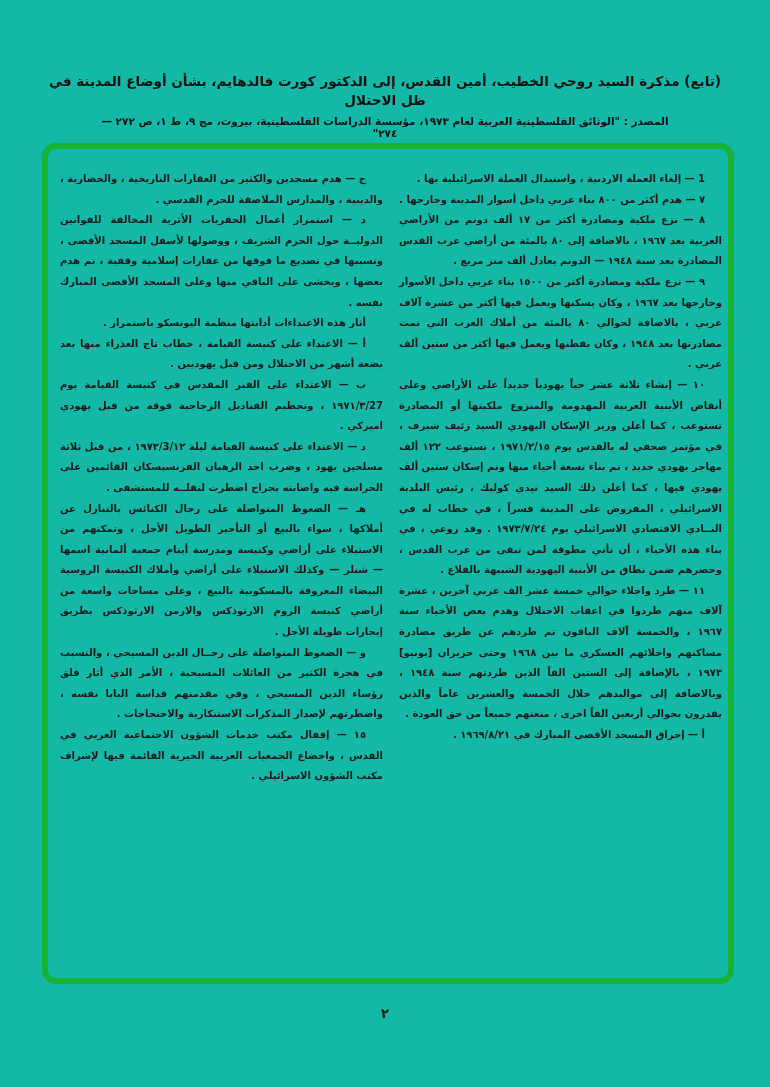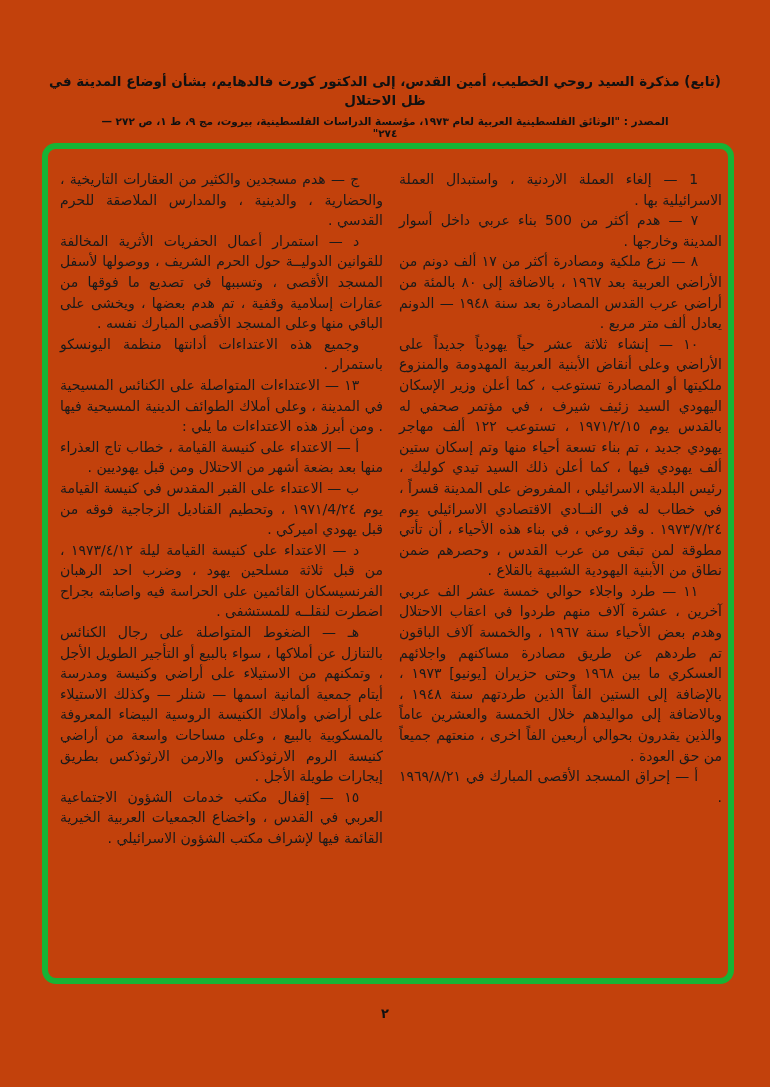--- a/index.html
+++ b/index.html
@@ -4,21 +4,21 @@
 <style>
   * { margin:0; padding:0; box-sizing:border-box; }
   html,body {
     width:770px; height:1087px;
     background:#ffffff;
     font-family:"DejaVu Sans","Liberation Sans",sans-serif;
     direction:rtl;
     overflow:hidden;
     position:relative;
   }
-  .page { position:relative; width:770px; height:1087px; background:#c2410c; }
+  .page { position:relative; width:770px; height:1087px; background:#14b8a6; }
 
   
   .header { position:absolute; top:72px; right:0; left:0; text-align:center; color:#111; }
   .header .title   { font-size:13.5px; font-weight:bold; letter-spacing:0; line-height:1.4; padding:0 40px; }
   .header .source  { font-size:10.5px; font-weight:bold; margin-top:5px; padding:0 90px; }
 
   
   .frame {
     position:absolute;
     left:42px; top:143px;
@@ -30,23 +30,23 @@
 
   
   .cols {
     position:absolute;
     top:20px; right:6px; left:12px;
     display:flex;
     gap:16px;
   }
   .col { flex:1 1 0; color:#1a1a1a; }
   .col p {
-    font-size:14px;
+    font-size:10px;
     line-height:20.6px;
-    font-weight:400;
+    font-weight:700;
     text-align:justify;
     text-align-last:right;
     margin:0;
   }
   .col p.indent { text-indent:1.7em; }
 
   
   .pagenum {
     position:absolute;
     top:1006px; right:0; left:0;
@@ -64,37 +64,38 @@
   <div class="header">
     <div class="title">(تابع) مذكرة السيد روحي الخطيب، أمين القدس، إلى الدكتور كورت فالدهايم، بشأن أوضاع المدينة في ظل الاحتلال</div>
     <div class="source">المصدر : "الوثائق الفلسطينية العربية لعام ١٩٧٣، مؤسسة الدراسات الفلسطينية، بيروت، مج ٩، ط ١، ص ٢٧٢ — ٢٧٤"</div>
   </div>
 
   <div class="frame">
     <div class="cols">
 
       <div class="col">
         <p class="indent">1 — إلغاء العملة الاردنية ، واستبدال العملة الاسرائيلية بها .</p>
-        <p class="indent">٧ — هدم أكثر من 500 بناء عربي داخل أسوار المدينة وخارجها .</p>
+        <p class="indent">٧ — هدم أكثر من ٨٠٠ بناء عربي داخل أسوار المدينة وخارجها .</p>
         <p class="indent">٨ — نزع ملكية ومصادرة أكثر من ١٧ ألف دونم من الأراضي العربية بعد ١٩٦٧ ، بالاضافة إلى ٨٠ بالمئة من أراضي عرب القدس المصادرة بعد سنة ١٩٤٨ — الدونم يعادل ألف متر مربع .</p>
+        <p class="indent">٩ — نزع ملكية ومصادرة أكثر من ١٥٠٠ بناء عربي داخل الأسوار وخارجها بعد ١٩٦٧ ، وكان يسكنها ويعمل فيها أكثر من عشرة آلاف عربي ، بالاضافة لحوالي ٨٠ بالمئة من أملاك العرب التي تمت مصادرتها بعد ١٩٤٨ ، وكان يقطنها ويعمل فيها أكثر من ستين ألف عربي .</p>
         <p class="indent">١٠ — إنشاء ثلاثة عشر حياً يهودياً جديداً على الأراضي وعلى أنقاض الأبنية العربية المهدومة والمنزوع ملكيتها أو المصادرة تستوعب ، كما أعلن وزير الإسكان اليهودي السيد زئيف شيرف ، في مؤتمر صحفي له بالقدس يوم ١٩٧١/٢/١٥ ، تستوعب ١٢٢ ألف مهاجر يهودي جديد ، تم بناء تسعة أحياء منها وتم إسكان ستين ألف يهودي فيها ، كما أعلن ذلك السيد تيدي كوليك ، رئيس البلدية الاسرائيلي ، المفروض على المدينة قسراً ، في خطاب له في النــادي الاقتصادي الاسرائيلي يوم ١٩٧٣/٧/٢٤ . وقد روعي ، في بناء هذه الأحياء ، أن تأتي مطوقة لمن تبقى من عرب القدس ، وحصرهم ضمن نطاق من الأبنية اليهودية الشبيهة بالقلاع .</p>
         <p class="indent">١١ — طرد واجلاء حوالي خمسة عشر الف عربي آخرين ، عشرة آلاف منهم طردوا في اعقاب الاحتلال وهدم بعض الأحياء سنة ١٩٦٧ ، والخمسة آلاف الباقون تم طردهم عن طريق مصادرة مساكنهم واجلائهم العسكري ما بين ١٩٦٨ وحتى حزيران [يونيو] ١٩٧٣ ، بالإضافة إلى الستين الفاً الذين طردتهم سنة ١٩٤٨ ، وبالاضافة إلى مواليدهم خلال الخمسة والعشرين عاماً والذين يقدرون بحوالي أربعين الفاً اخرى ، منعتهم جميعاً من حق العودة .</p>
         <p class="indent">أ — إحراق المسجد الأقصى المبارك في ١٩٦٩/٨/٢١ .</p>
 
       </div>
 
       <div class="col">
         <p class="indent">ج — هدم مسجدين والكثير من العقارات التاريخية ، والحضارية ، والدينية ، والمدارس الملاصقة للحرم القدسي .</p>
         <p class="indent">د — استمرار أعمال الحفريات الأثرية المخالفة للقوانين الدوليــة حول الحرم الشريف ، ووصولها لأسفل المسجد الأقصى ، وتسببها في تصديع ما فوقها من عقارات إسلامية وقفية ، تم هدم بعضها ، ويخشى على الباقي منها وعلى المسجد الأقصى المبارك نفسه .</p>
-        <p class="indent">وجميع هذه الاعتداءات أدانتها منظمة اليونسكو باستمرار .</p>
-        <p class="indent">١٣ — الاعتداءات المتواصلة على الكنائس المسيحية في المدينة ، وعلى أملاك الطوائف الدينية المسيحية فيها . ومن أبرز هذه الاعتداءات ما يلي :</p>
+        <p class="indent">أثار هذه الاعتداءات أدانتها منظمة اليونسكو باستمرار .</p>
         <p class="indent">أ — الاعتداء على كنيسة القيامة ، خطاب تاج العذراء منها بعد بضعة أشهر من الاحتلال ومن قبل يهوديين .</p>
-        <p class="indent">ب — الاعتداء على القبر المقدس في كنيسة القيامة يوم ١٩٧١/4/٢٤ ، وتحطيم القناديل الزجاجية فوقه من قبل يهودي اميركي .</p>
-        <p class="indent">د — الاعتداء على كنيسة القيامة ليلة ١٩٧٣/٤/١٢ ، من قبل ثلاثة مسلحين يهود ، وضرب احد الرهبان الفرنسيسكان القائمين على الحراسة فيه واصابته بجراح اضطرت لنقلــه للمستشفى .</p>
+        <p class="indent">ب — الاعتداء على القبر المقدس في كنيسة القيامة يوم ١٩٧١/٣/27 ، وتحطيم القناديل الزجاجية فوقه من قبل يهودي اميركي .</p>
+        <p class="indent">د — الاعتداء على كنيسة القيامة ليلة ١٩٧٣/3/١٢ ، من قبل ثلاثة مسلحين يهود ، وضرب احد الرهبان الفرنسيسكان القائمين على الحراسة فيه واصابته بجراح اضطرت لنقلــه للمستشفى .</p>
         <p class="indent">هـ — الضغوط المتواصلة على رجال الكنائس بالتنازل عن أملاكها ، سواء بالبيع أو التأجير الطويل الأجل ، وتمكنهم من الاستيلاء على أراضي وكنيسة ومدرسة أيتام جمعية ألمانية اسمها — شنلر — وكذلك الاستيلاء على أراضي وأملاك الكنيسة الروسية البيضاء المعروفة بالمسكوبية بالبيع ، وعلى مساحات واسعة من أراضي كنيسة الروم الارثوذكس والارمن الارثوذكس بطريق إيجارات طويلة الأجل .</p>
+        <p class="indent">و — الضغوط المتواصلة على رجــال الدين المسيحي ، والتسبب في هجرة الكثير من العائلات المسيحية ، الأمر الذي أثار قلق رؤساء الدين المسيحي ، وفي مقدمتهم قداسة البابا نفسه ، واضطرتهم لإصدار المذكرات الاستنكارية والاحتجاجات .</p>
         <p class="indent">١٥ — إقفال مكتب خدمات الشؤون الاجتماعية العربي في القدس ، واخضاع الجمعيات العربية الخيرية القائمة فيها لإشراف مكتب الشؤون الاسرائيلي .</p>
 
       </div>
 
     </div>
   </div>
 
   <div class="pagenum">٢</div>
 
 </div>

